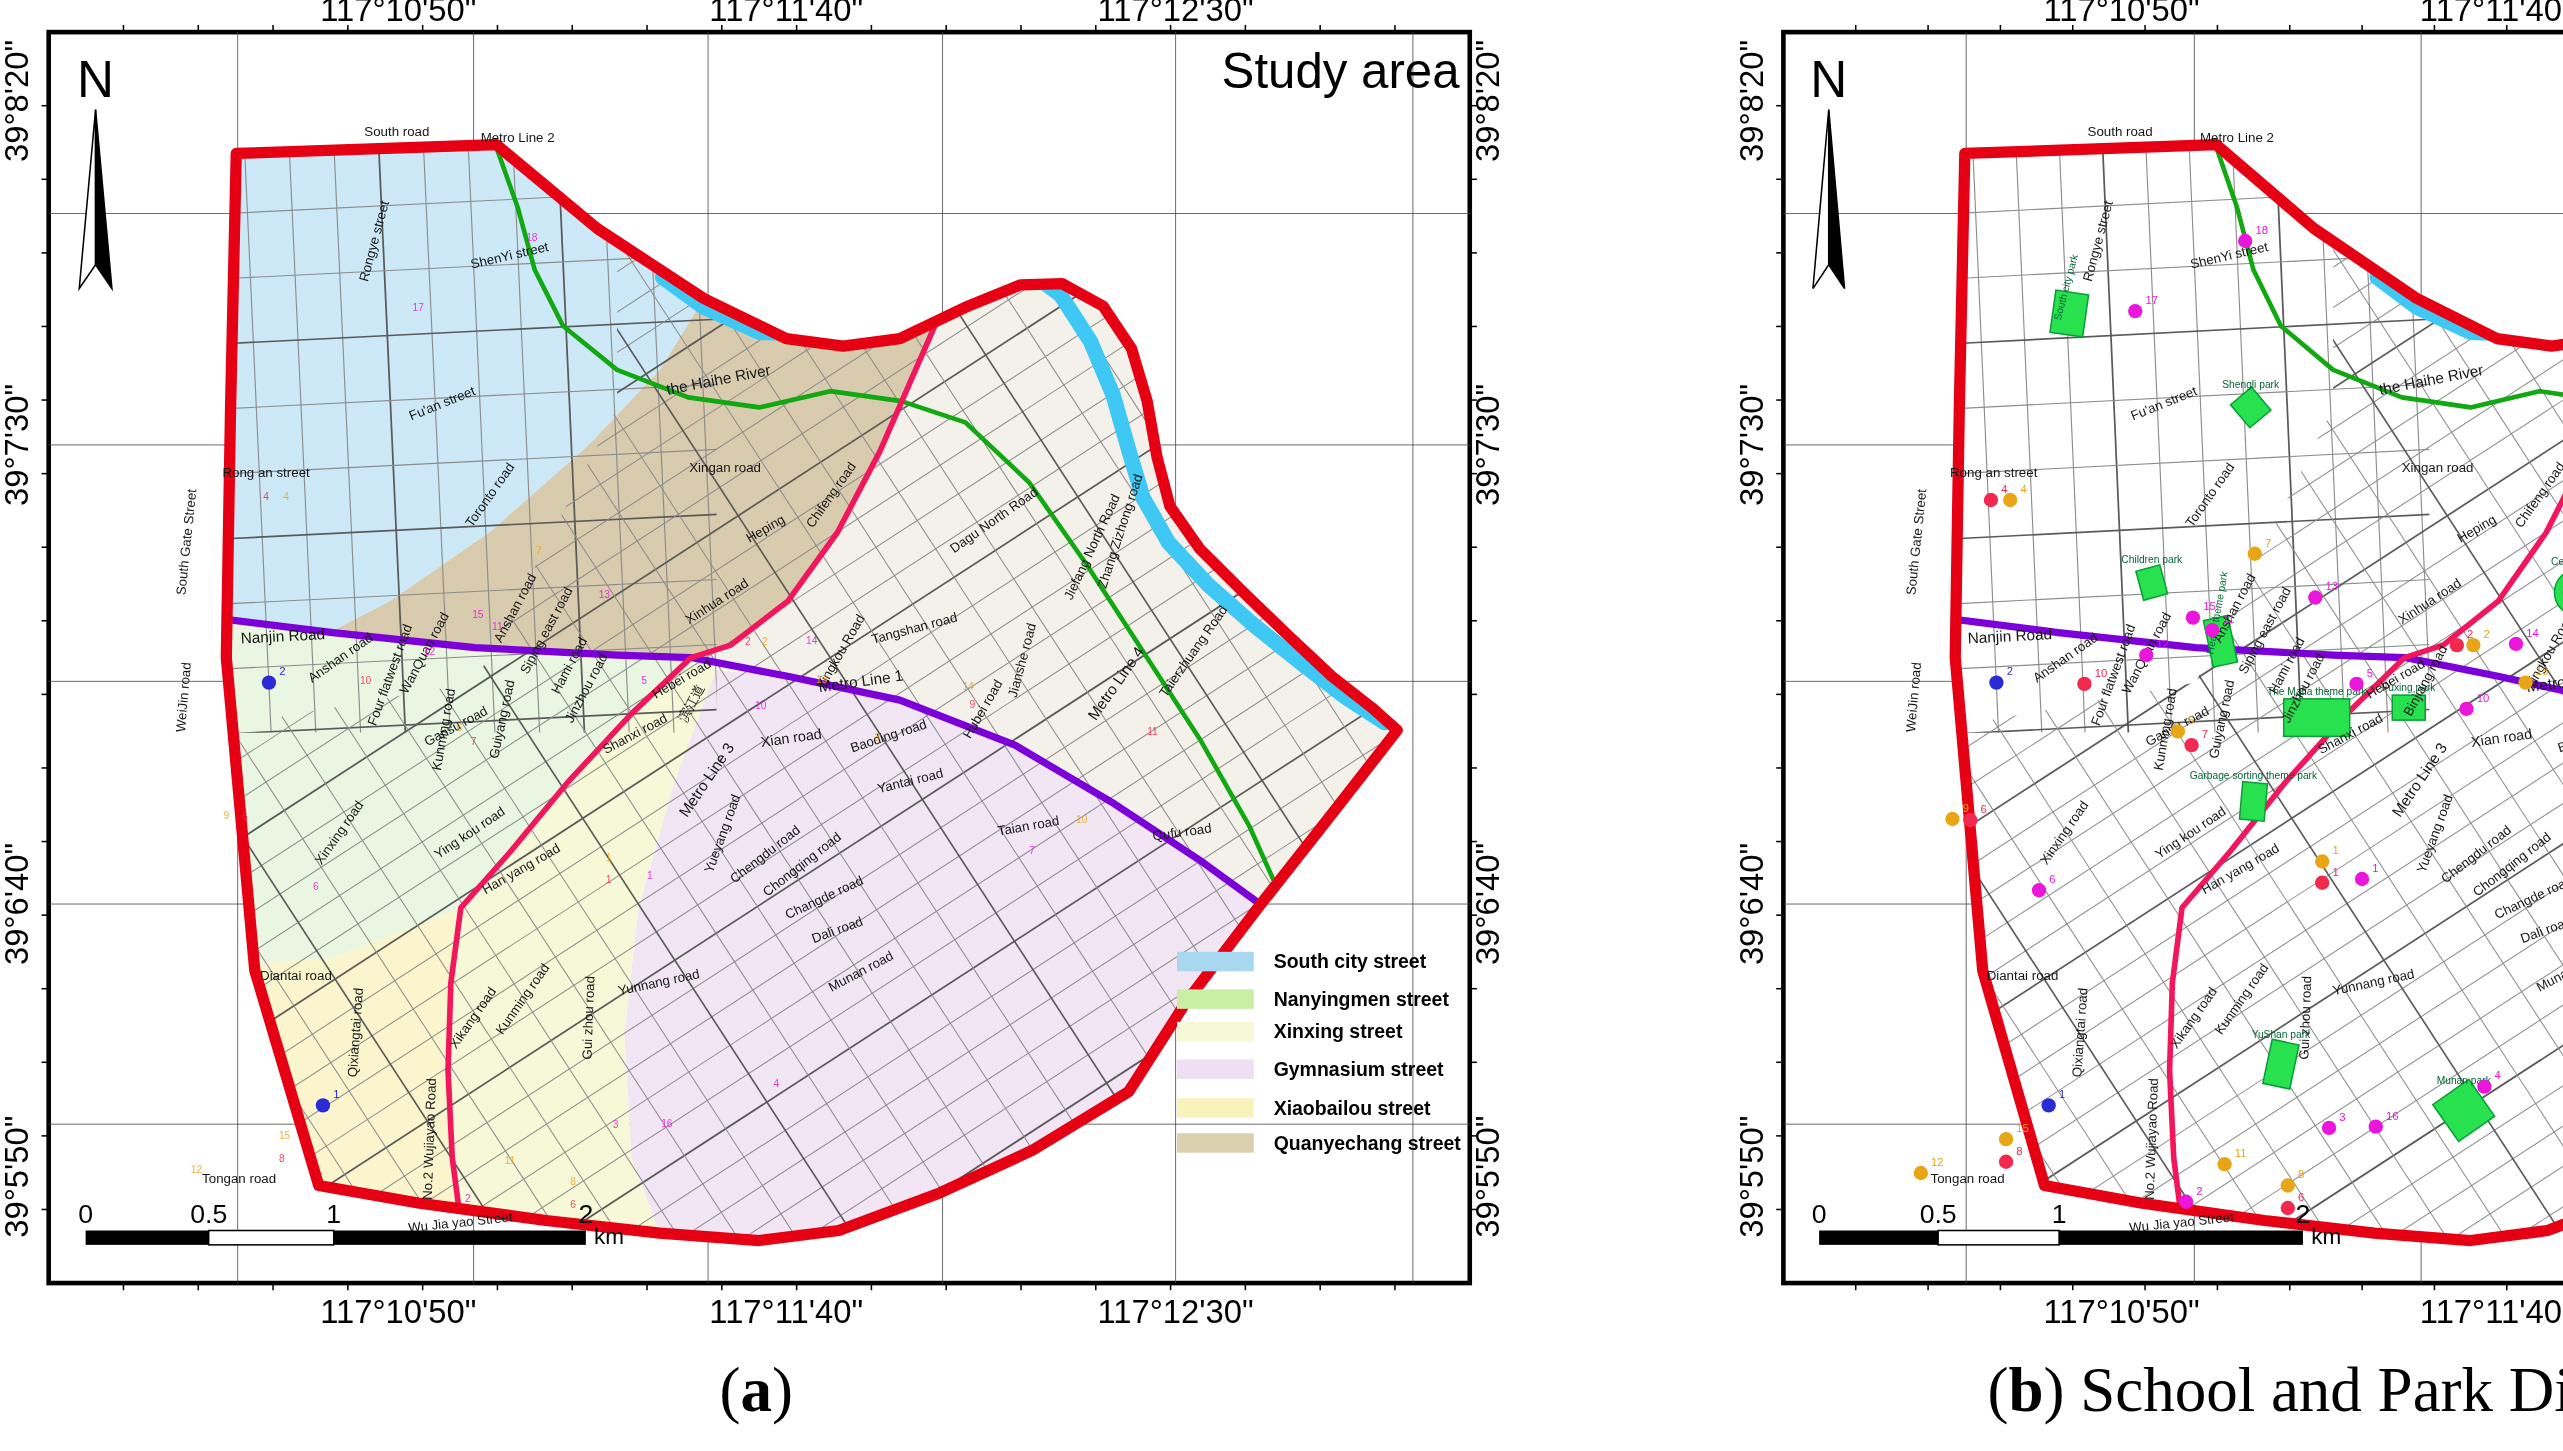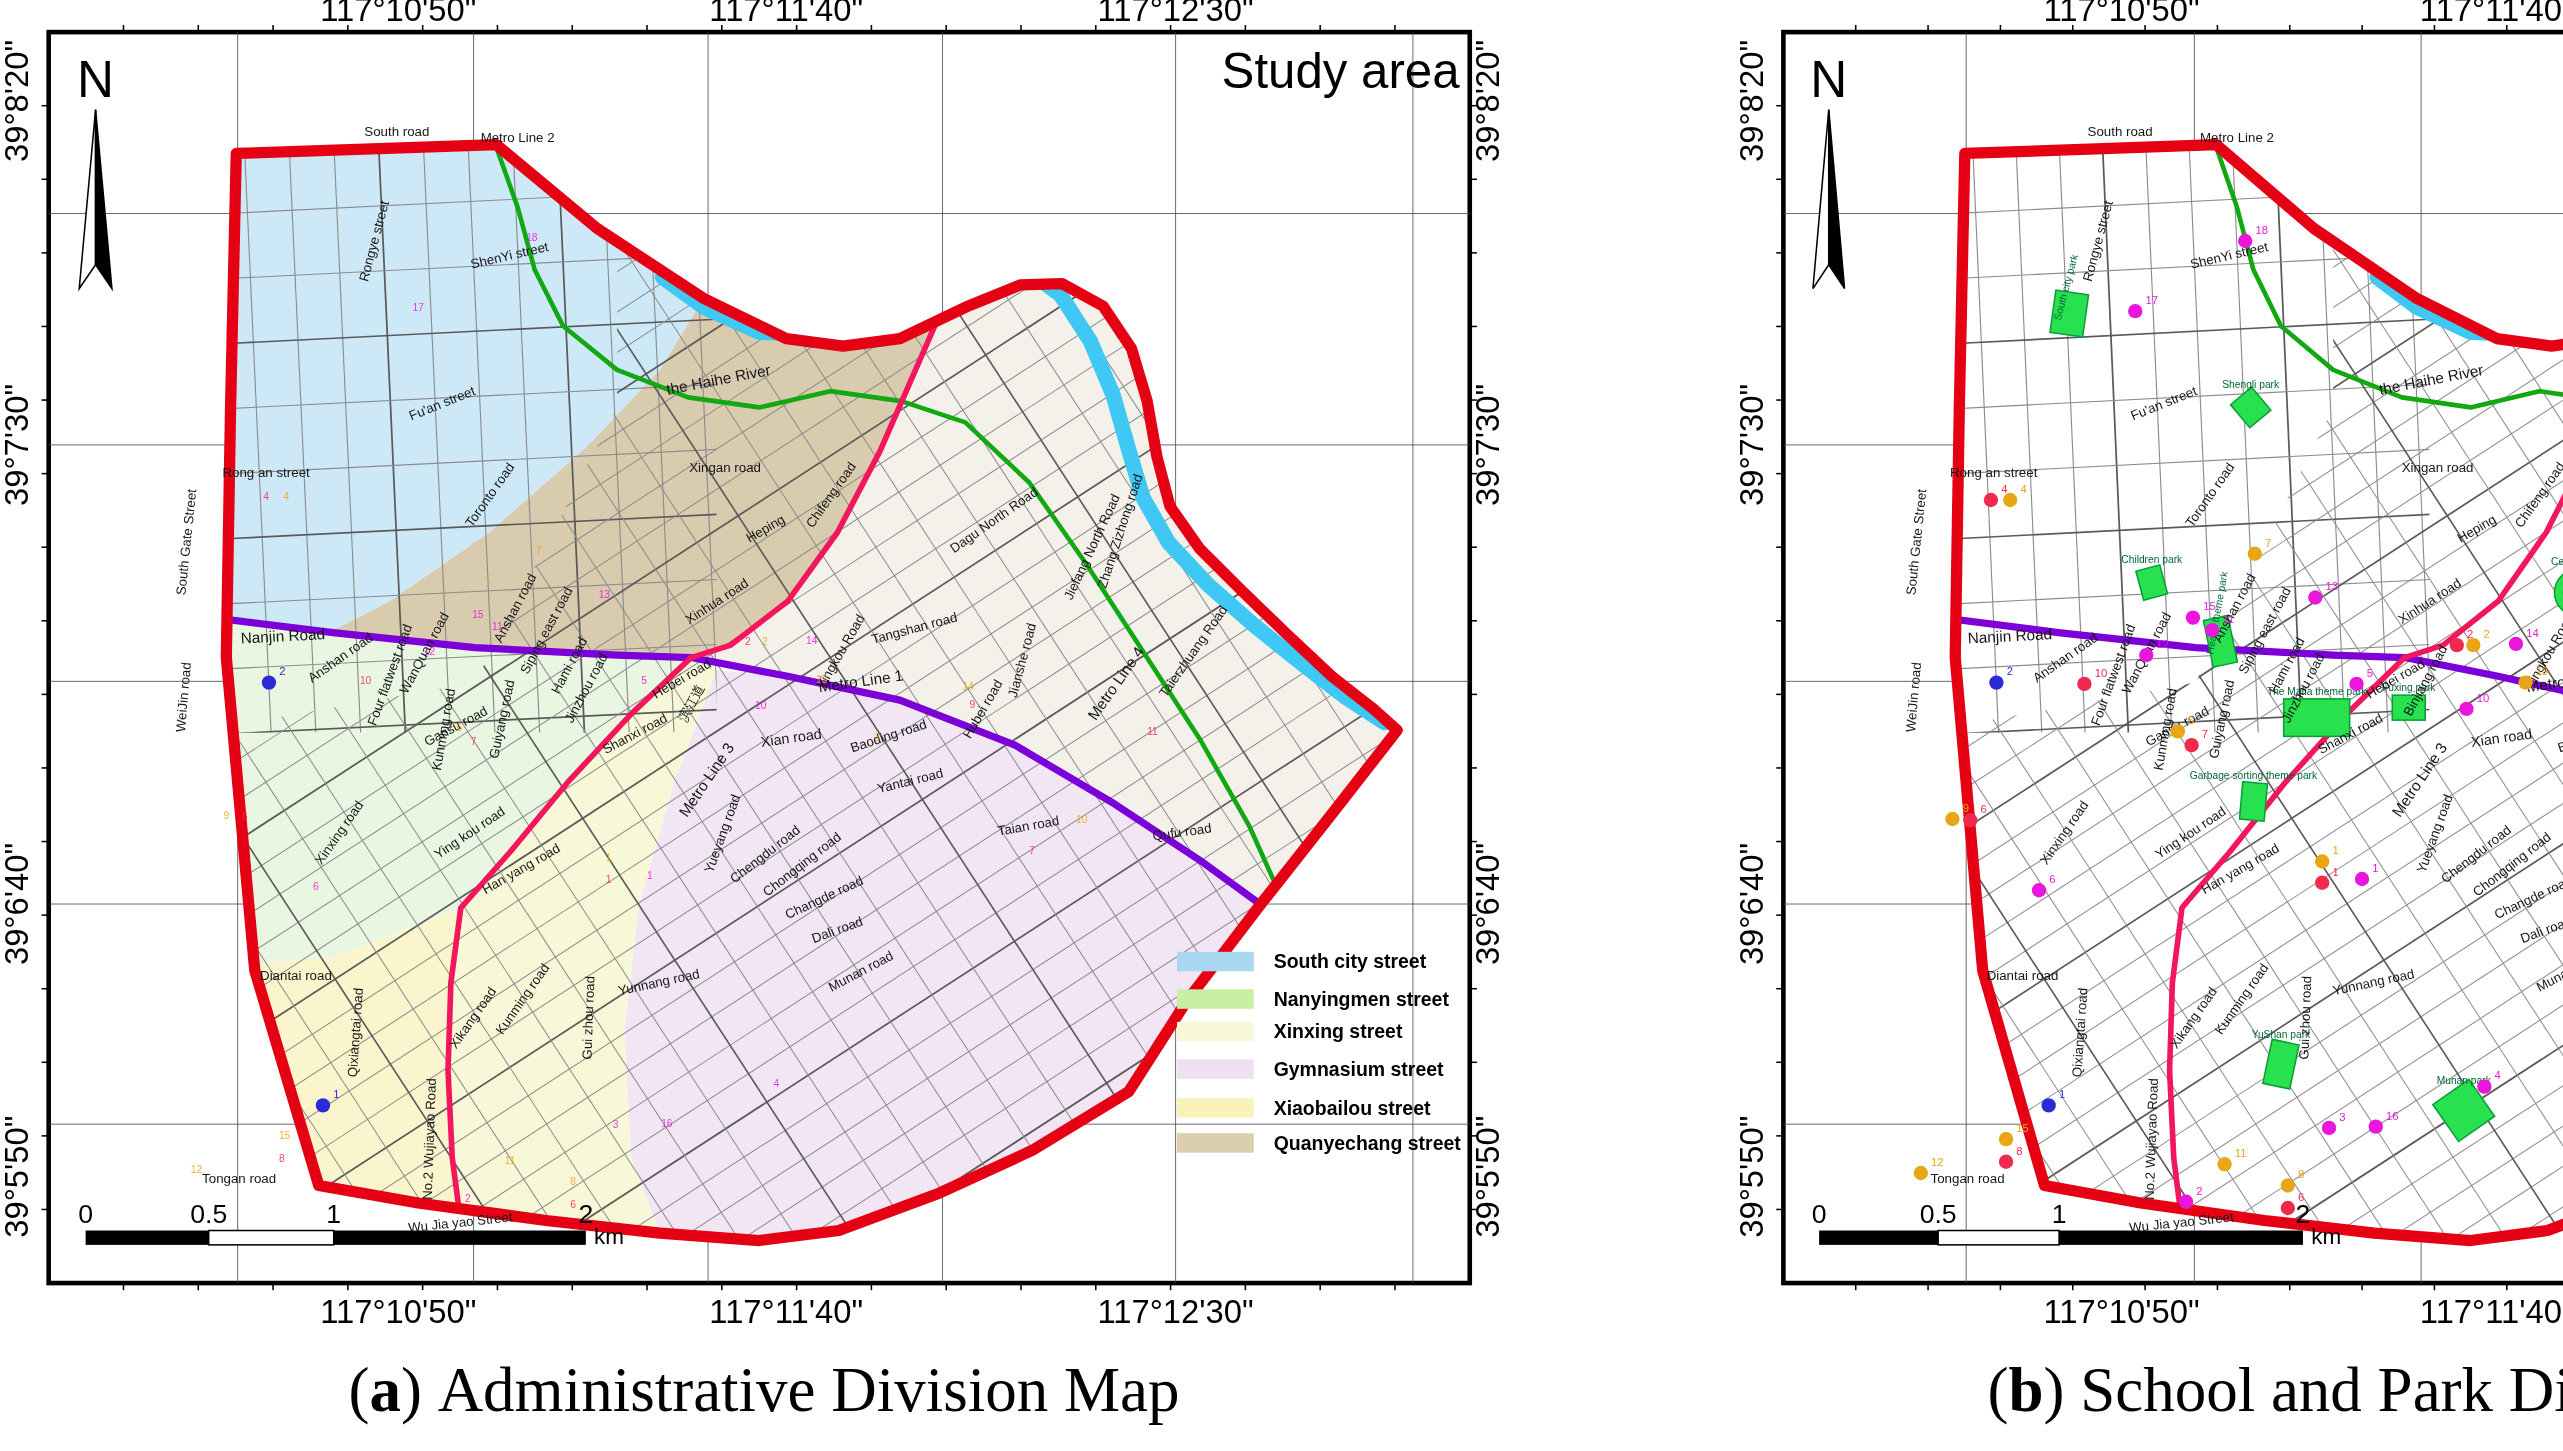--- a/index.html
+++ b/index.html
@@ -807,17 +807,17 @@
       <rect x="421.73199999999997" y="2400.478" width="232.239744" height="28" fill="#000"></rect>
       <rect x="653.971744" y="2400.478" width="236.01600000000002" height="28" fill="#fff" stroke="#000" stroke-width="3"></rect>
       <rect x="889.987744" y="2400.478" width="475.80825600000003" height="28" fill="#000"></rect>
       <text x="421.73199999999997" y="2386.478" font-size="52" text-anchor="middle" fill="#000">0</text>
       <text x="653.971744" y="2386.478" font-size="52" text-anchor="middle" fill="#000">0.5</text>
       <text x="889.987744" y="2386.478" font-size="52" text-anchor="middle" fill="#000">1</text>
       <text x="1365.796" y="2386.478" font-size="52" text-anchor="middle" fill="#000">2</text>
       <text x="1381.796" y="2426.478" font-size="44" fill="#000">km</text>
     </svg>
 
-  <div class="caption" style="left:123px;width:1282px;"><span class="par">(</span><span class="ltr">a</span><span class="par">) </span><span>Administrative Division Map</span></div>
+  <div class="caption" style="left:123px;width:1282px;"><span class="par">(</span><span class="ltr">a</span><span class="par">) </span></div>
 
   <div class="caption" style="left:1825px;width:1282px;"><span class="par">(</span><span class="ltr">b</span><span class="par">) </span><span>School and Park Distribution Map</span></div>
 </div>
 
 
 </body></html>

